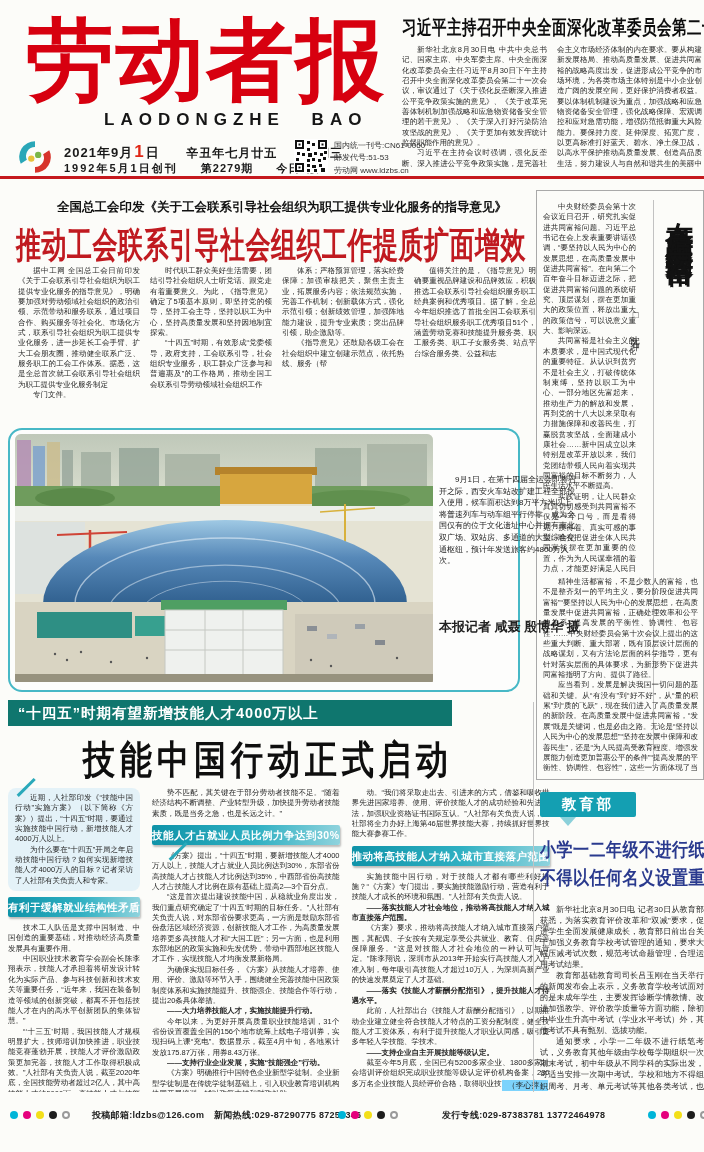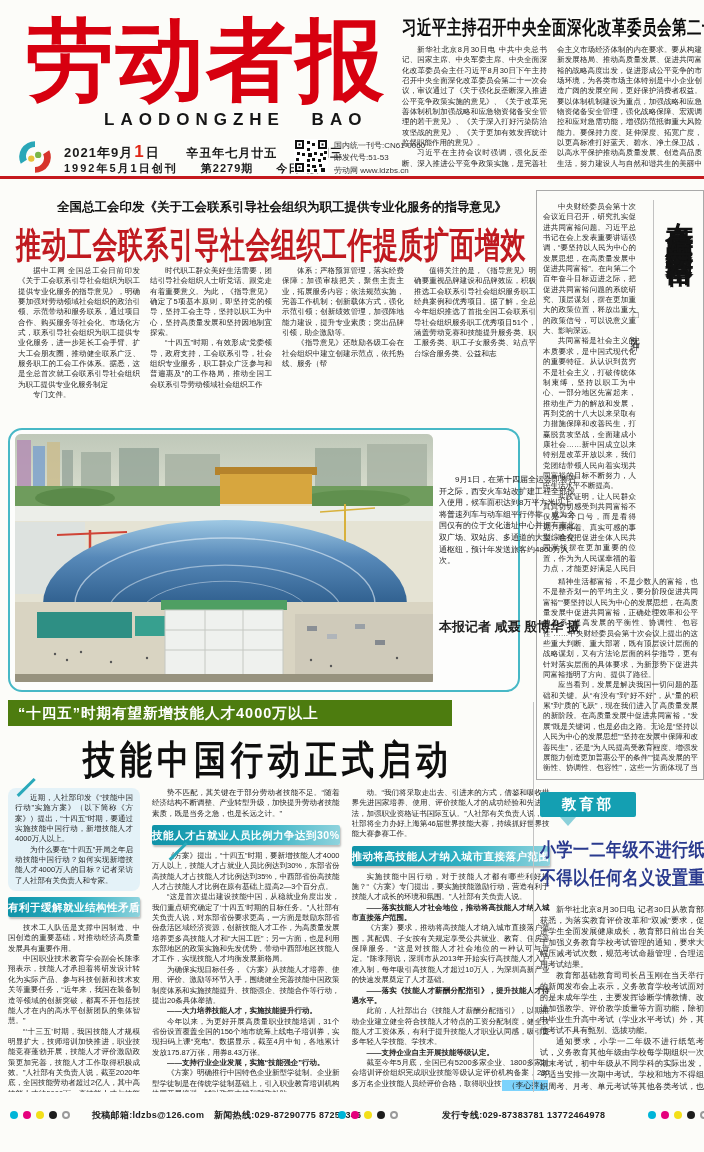--- a/index.html
+++ b/index.html
@@ -56,21 +56,21 @@
 
   
   #photo-frame { left:8px; top:428px; width:512px; height:264px; border:2px solid #47b8c6;
     border-radius:14px; padding:4px 5px; display:flex; gap:6px; background:#fdfdfc; }
   #photo-illustration { border-radius:6px; overflow:hidden; flex:none; }
   #photo-caption-col { flex:1; display:flex; flex-direction:column; padding-top:40px;gap:37px; }
   #photo-caption { font-size:8px; line-height:1.45; text-indent:2em; }
   #photo-credit { font-size:13px; font-weight:bold; margin-top:14px; white-space:nowrap; }
 
   
-  #skill-kicker { left:8px; top:700px; width:444px; height:26px; background:#4d7c0f; color:#fff;
+  #skill-kicker { left:8px; top:700px; width:444px; height:26px; background:#0f766e; color:#fff;
     font-size:14.5px; font-weight:bold; line-height:26px; padding-left:10px; letter-spacing:1px; }
   #skill-headline { left:8px; top:734px; width:520px; text-align:center; font-size:32px; font-weight:900;
     color:#0e0e0e; letter-spacing:5px; transform:scaleY(1.22); transform-origin:center top; white-space:nowrap;}
   #skill-cols { left:8px; top:788px; width:522px; height:304px; display:flex; gap:12px; }
   #skill-cols > div.col { flex:1; display:flex; flex-direction:column; position:relative; }
   .intro-box { background:#e4f2f8; border-radius:8px; padding:5px 7px; position:relative; }
   .slash { position:absolute; width:24px; height:2.5px; background:#2aa9ba; transform:rotate(-45deg); }
   .slash.tl { left:-4px; top:-4px; }
   .subhead { margin:6px 0; height:20px; line-height:20px; text-align:center; color:#fff;
     font-size:10.5px; font-weight:bold; letter-spacing:0.5px; white-space:nowrap;

